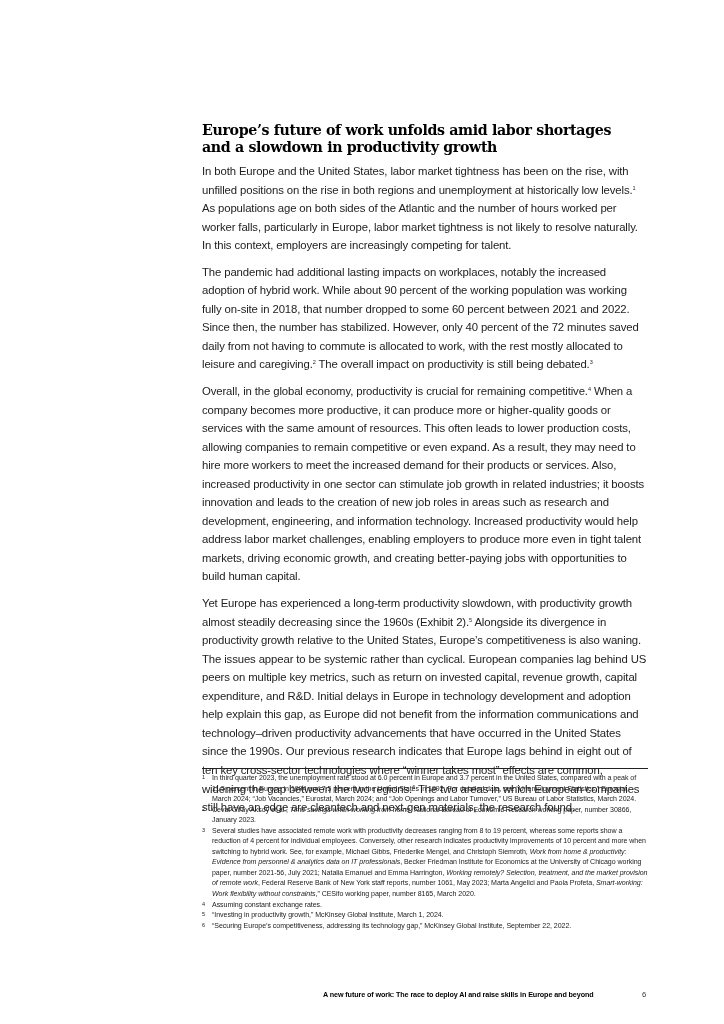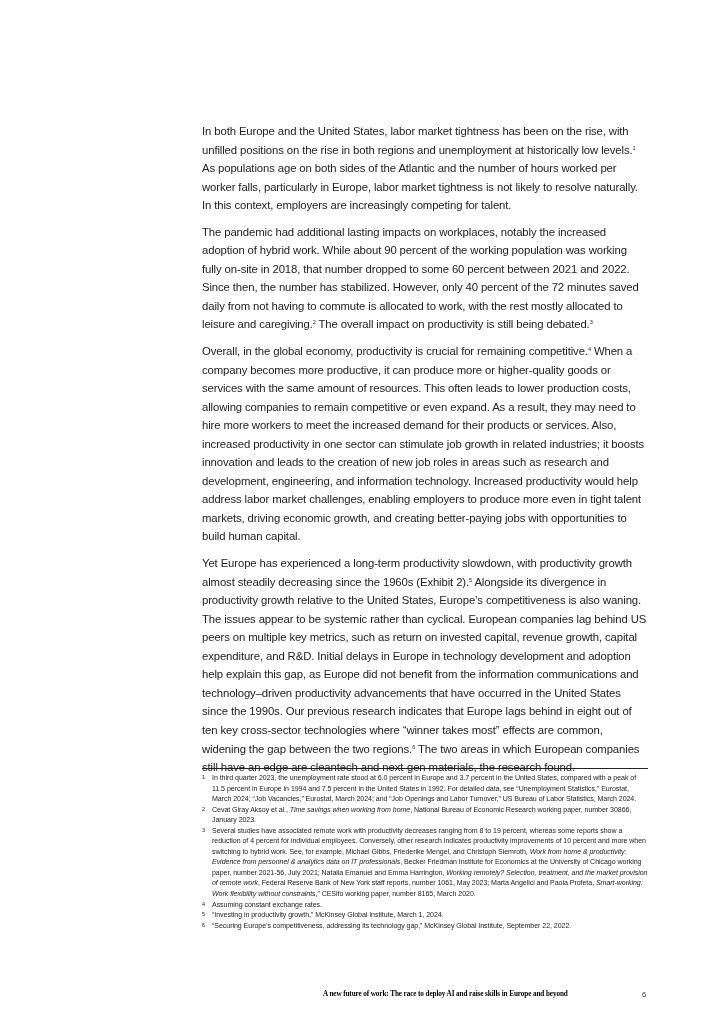--- a/index.html
+++ b/index.html
@@ -20,34 +20,38 @@
     .footnotes { position: absolute; left: 202px; top: 768px; width: 446px; border-top: 0.9px solid #222; padding-top: 4px; }
     .fn {
       font-family: "Liberation Sans", "DejaVu Sans", sans-serif;
       font-size: 7.05px; line-height: 10.55px; color: #222; position: relative; padding-left: 10px;
       letter-spacing: -0.05px;
     }
     .fn-num { position: absolute; left: 0; top: -1px; font-size: 5.5px; }
     .fn i { font-style: italic; }
     .footer {
       position: absolute; left: 323px; top: 990px;
-      font-family: Liberation Serif, serif;
+      font-family: Liberation Sans, sans-serif;
       font-size: 7.2px; color: #000; font-weight: bold; letter-spacing: -0.1px;
     }
     .page-num {
       position: absolute; left: 642px; top: 990px;
       font-family: "Liberation Sans", "DejaVu Sans", sans-serif;
       font-size: 7.6px; color: #333;
     }
   </style>
 </head>
 <body>
 
 <div class="page">
   <div class="content">
+    <h2 class="heading">
+      <span>Europe’s future of work unfolds amid labor shortages</span><br>
+      <span>and a slowdown in productivity growth</span>
+    </h2>
     <div id="paragraphs">
         <p class="para"><span>In both Europe and the United States, labor market tightness has been on the rise, with unfilled positions on the rise in both regions and unemployment at historically low levels.</span><sup>1</sup><span> As populations age on both sides of the Atlantic and the number of hours worked per worker falls, particularly in Europe, labor market tightness is not likely to resolve naturally. In this context, employers are increasingly competing for talent.</span></p>
         <p class="para"><span>The pandemic had additional lasting impacts on workplaces, notably the increased adoption of hybrid work. While about 90 percent of the working population was working fully on-site in 2018, that number dropped to some 60 percent between 2021 and 2022. Since then, the number has stabilized. However, only 40 percent of the 72 minutes saved daily from not having to commute is allocated to work, with the rest mostly allocated to leisure and caregiving.</span><sup>2</sup><span> The overall impact on productivity is still being debated.</span><sup>3</sup></p>
         <p class="para"><span>Overall, in the global economy, productivity is crucial for remaining competitive.</span><sup>4</sup><span> When a company becomes more productive, it can produce more or higher-quality goods or services with the same amount of resources. This often leads to lower production costs, allowing companies to remain competitive or even expand. As a result, they may need to hire more workers to meet the increased demand for their products or services. Also, increased productivity in one sector can stimulate job growth in related industries; it boosts innovation and leads to the creation of new job roles in areas such as research and development, engineering, and information technology. Increased productivity would help address labor market challenges, enabling employers to produce more even in tight talent markets, driving economic growth, and creating better-paying jobs with opportunities to build human capital.</span></p>
         <p class="para"><span>Yet Europe has experienced a long-term productivity slowdown, with productivity growth almost steadily decreasing since the 1960s (Exhibit 2).</span><sup>5</sup><span> Alongside its divergence in productivity growth relative to the United States, Europe’s competitiveness is also waning. The issues appear to be systemic rather than cyclical. European companies lag behind US peers on multiple key metrics, such as return on invested capital, revenue growth, capital expenditure, and R&amp;D. Initial delays in Europe in technology development and adoption help explain this gap, as Europe did not benefit from the information communications and technology–driven productivity advancements that have occurred in the United States since the 1990s. Our previous research indicates that Europe lags behind in eight out of ten key cross-sector technologies where “winner takes most” effects are common, widening the gap between the two regions.</span><sup>6</sup><span> The two areas in which European companies still have an edge are cleantech and next-gen materials, the research found.</span></p>
       </div>
   </div>
 
   <div class="footnotes" id="footnotes">
       <div class="fn"><span class="fn-num">1</span><span>In third quarter 2023, the unemployment rate stood at 6.0 percent in Europe and 3.7 percent in the United States, compared with a peak of 11.5 percent in Europe in 1994 and 7.5 percent in the United States in 1992. For detailed data, see “Unemployment Statistics,” Eurostat, March 2024; “Job Vacancies,” Eurostat, March 2024; and “Job Openings and Labor Turnover,” US Bureau of Labor Statistics, March 2024.</span></div>

